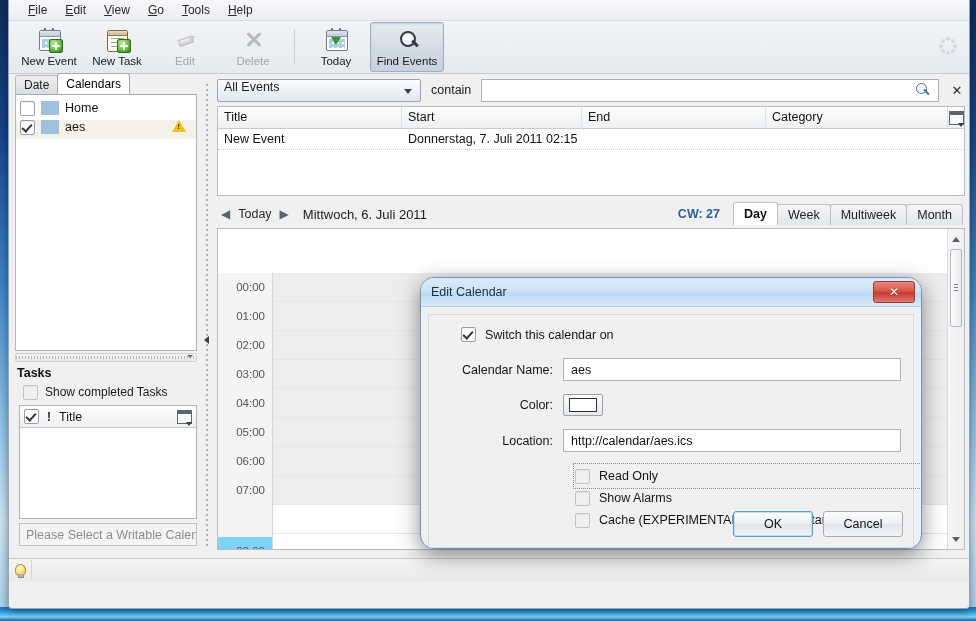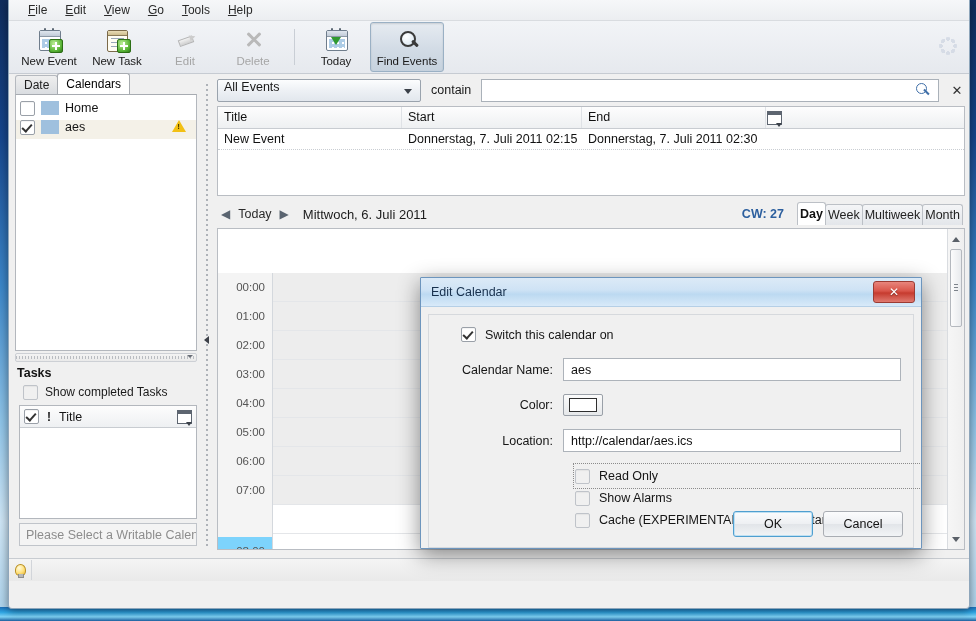--- a/index.html
+++ b/index.html
@@ -386,21 +386,21 @@
   .ev-head .colbtn { width: 16px; display:flex; align-items:center; justify-content:center; }
 
   
   .navrow { height: 28px; display: flex; align-items: center; padding: 4px 6px 0 10px; gap: 8px; }
   .nav-arrow { color:#5a6470; font-size: 12px; }
   .nav-today { font-size: 12.5px; color: #2a2a2a; }
   .nav-date { font-size: 13px; color: #1b1b1b; margin-left: 6px; flex: 1; }
   .cw { font-size: 12.5px; color: #2c5f9e; font-weight: bold; margin-right: 6px; }
   .viewtabs { display: flex; align-items: flex-end; height: 22px; }
   .vtab {
-    height: 20px; padding: 0 2px; display:flex; align-items:center; font-size:12.5px;
+    height: 20px; padding: 0 10px; display:flex; align-items:center; font-size:12.5px;
     border: 1px solid #bcc0c6; border-bottom: none; border-radius: 3px 3px 0 0;
     background: linear-gradient(180deg,#f4f5f7,#e3e6ea); color:#222; margin-left:-1px;
   }
   .vtab.sel { background:#fff; font-weight: bold; height: 22px; color:#111; }
 
   
   .dayview {
     margin: 0 4px 0 6px; background: #fff; border: 1px solid #b9bdc3;
     height: 320px; position: relative; overflow: hidden; display: flex;
   }
@@ -466,21 +466,21 @@
   .bulb .b::after {
     content:""; position:absolute; left:2px; bottom:-3px; width:4px; height:3px;
     background:#b7b7b7; border:1px solid #8d8d8d; border-top:none;
   }
 
   
   .modal {
     position: absolute; left: 420px; top: 277px; width: 500px; height: 270px;
     background: #f0f0f0;
     border: 1px solid #6d95bd;
-    border-radius: 1px;
+    border-radius: 14px;
     box-shadow: 0 6px 22px rgba(0,0,0,.45);
     overflow: hidden;
   }
   .modal-title {
     height: 28px; position: relative;
     background: linear-gradient(180deg,#dceaf7 0%, #cfe3f5 42%, #bcd9f1 58%, #d8eaf9 100%);
     border-bottom: 1px solid #b5cfe6;
     display: flex; align-items: center;
   }
   .modal-title .t { margin-left: 10px; font-size: 12.5px; color: #17304d; }
@@ -699,28 +699,28 @@
             </span>
           </div>
           <div class="closex">✕</div>
         </div>
 
         <div class="evtable">
           <div class="ev-head">
             <div class="c col0">Title</div>
             <div class="c col1">Start</div>
             <div class="c col2">End</div>
+            <div class="c col3">Category</div>
             <div class="colbtn">
               <span class="colpick"></span>
             </div>
           </div>
           <div class="ev-row">
             <div class="c col0">New Event</div>
             <div class="c col1">Donnerstag, 7. Juli 2011 02:15</div>
-            <div class="c col2">Donnerstag, 7. Juli 2011 02:30</div>
             <div class="c col3"></div>
           </div>
         </div>
 
         <div class="navrow">
           <span class="nav-arrow">◀</span>
           <span class="nav-today">Today</span>
           <span class="nav-arrow">▶</span>
           <span class="nav-date">Mittwoch, 6. Juli 2011</span>
           <span class="cw">CW: 27</span>

